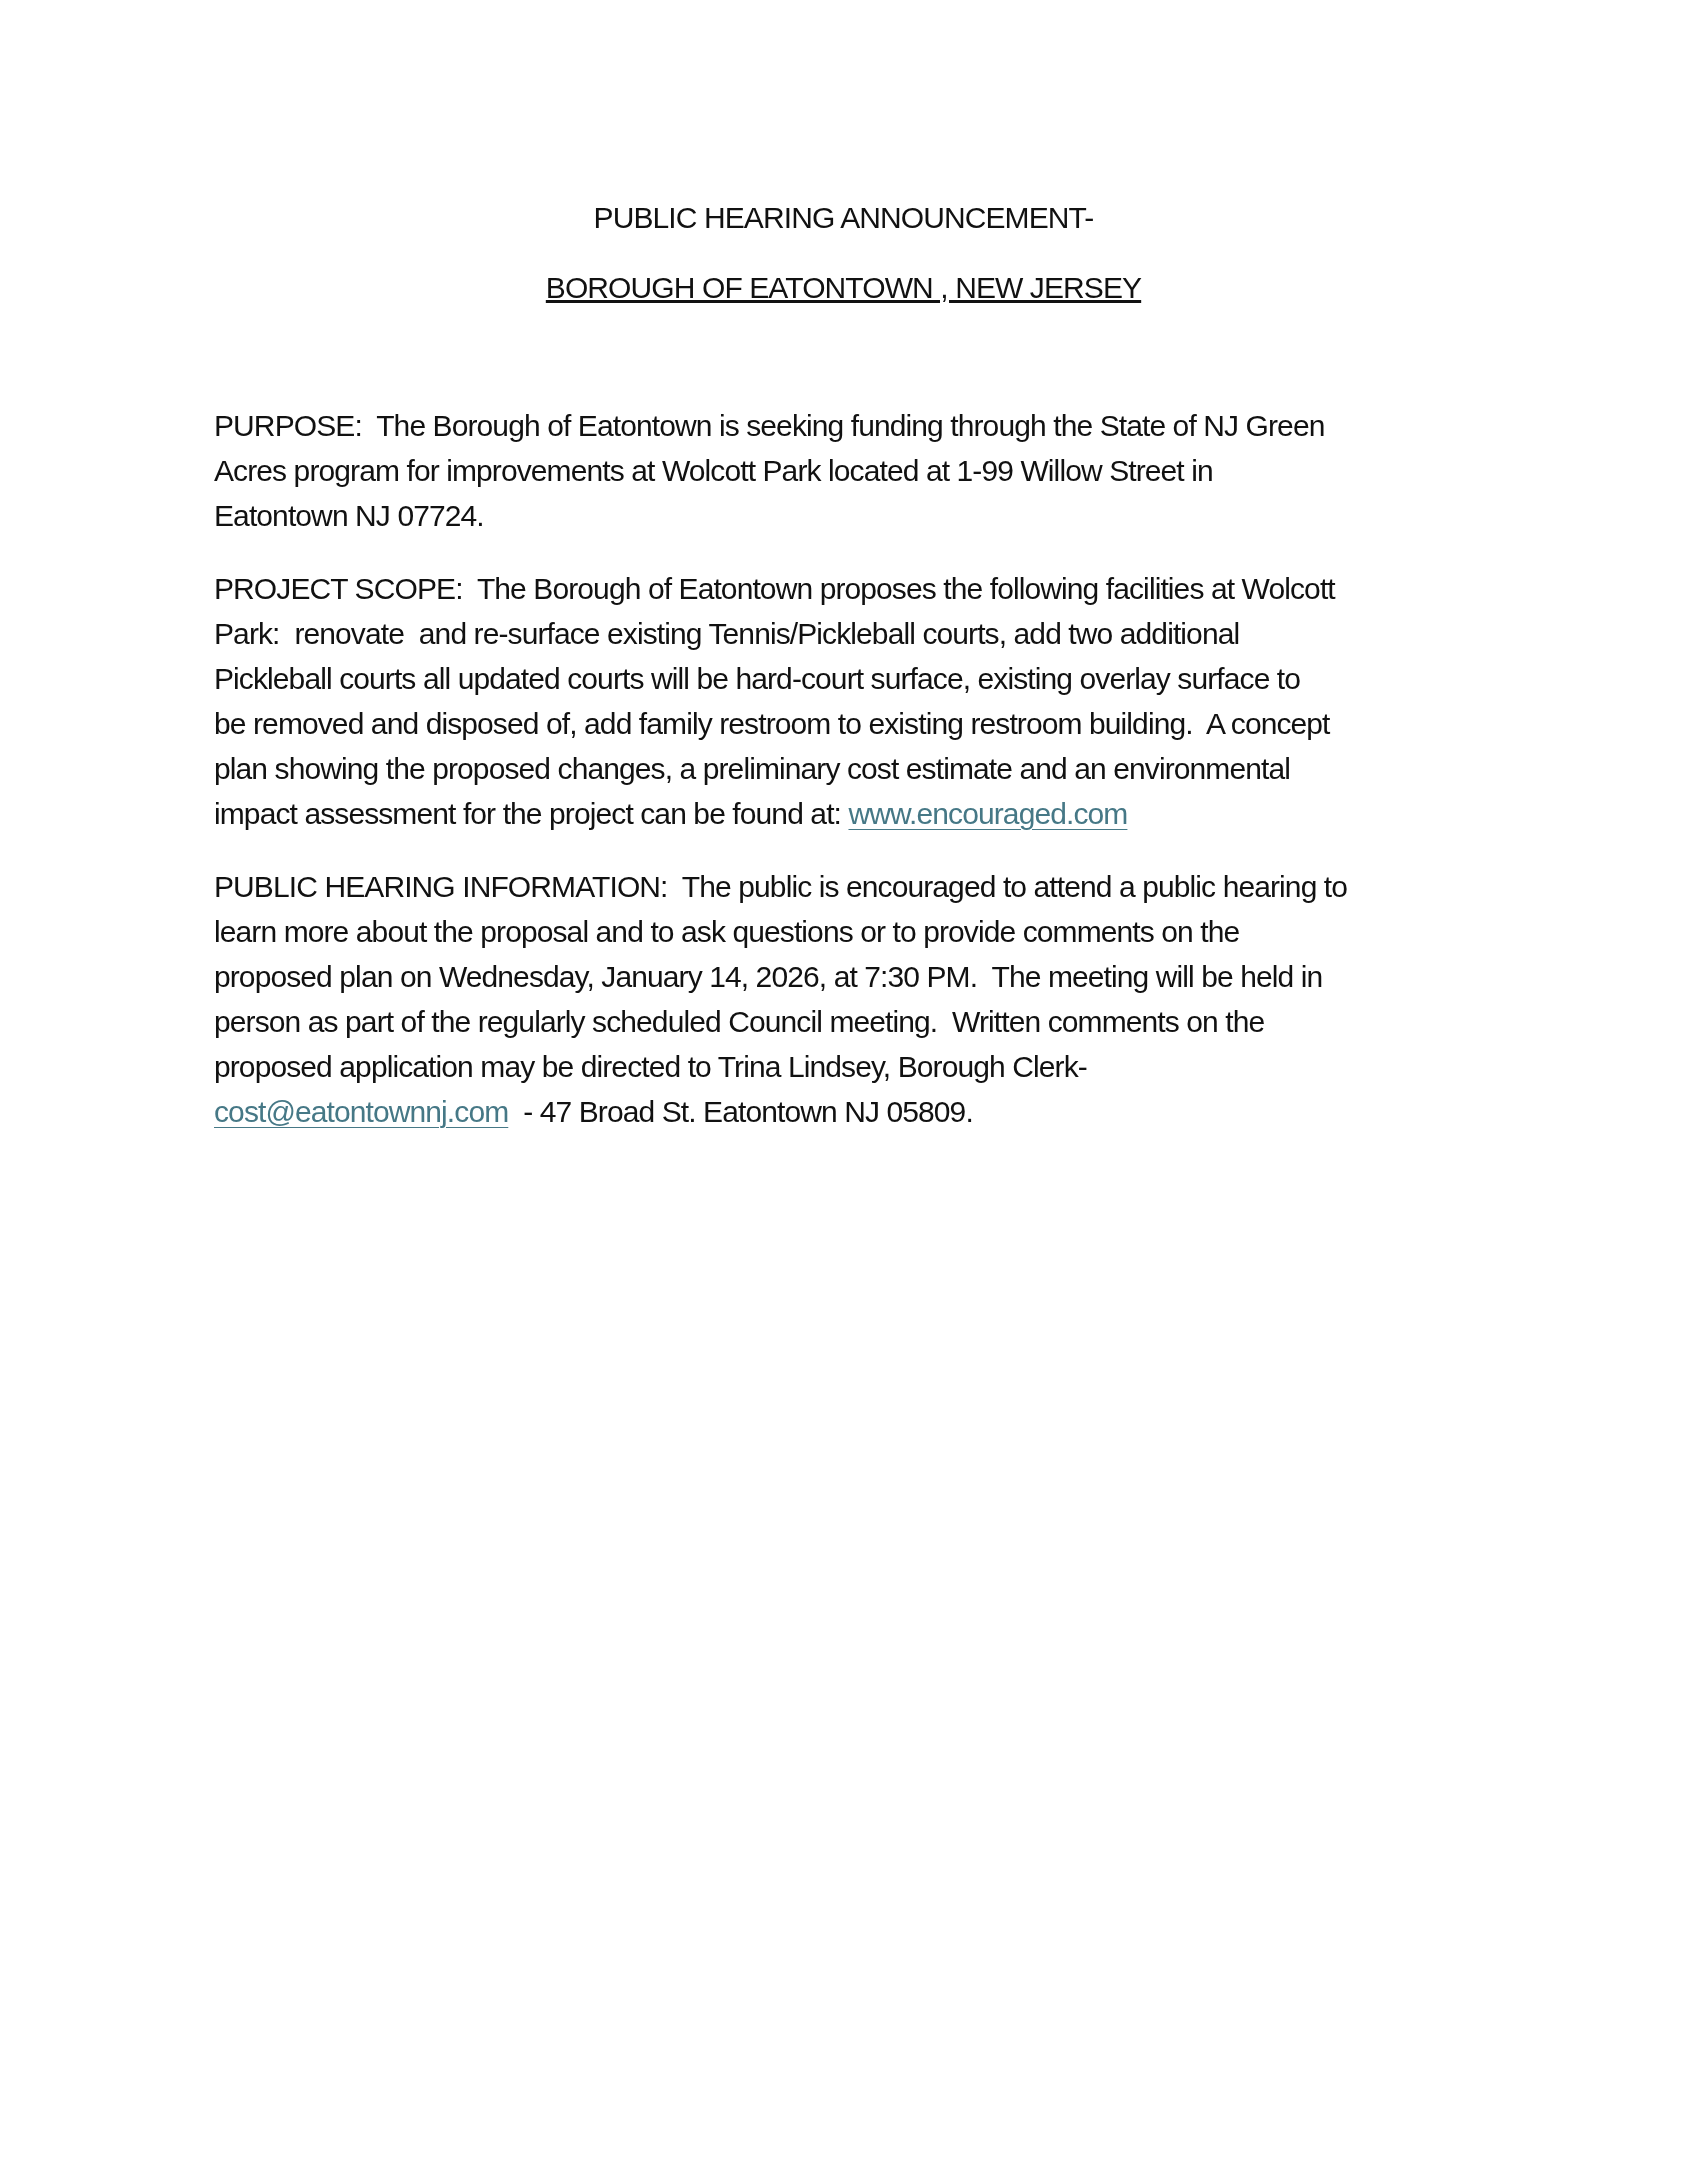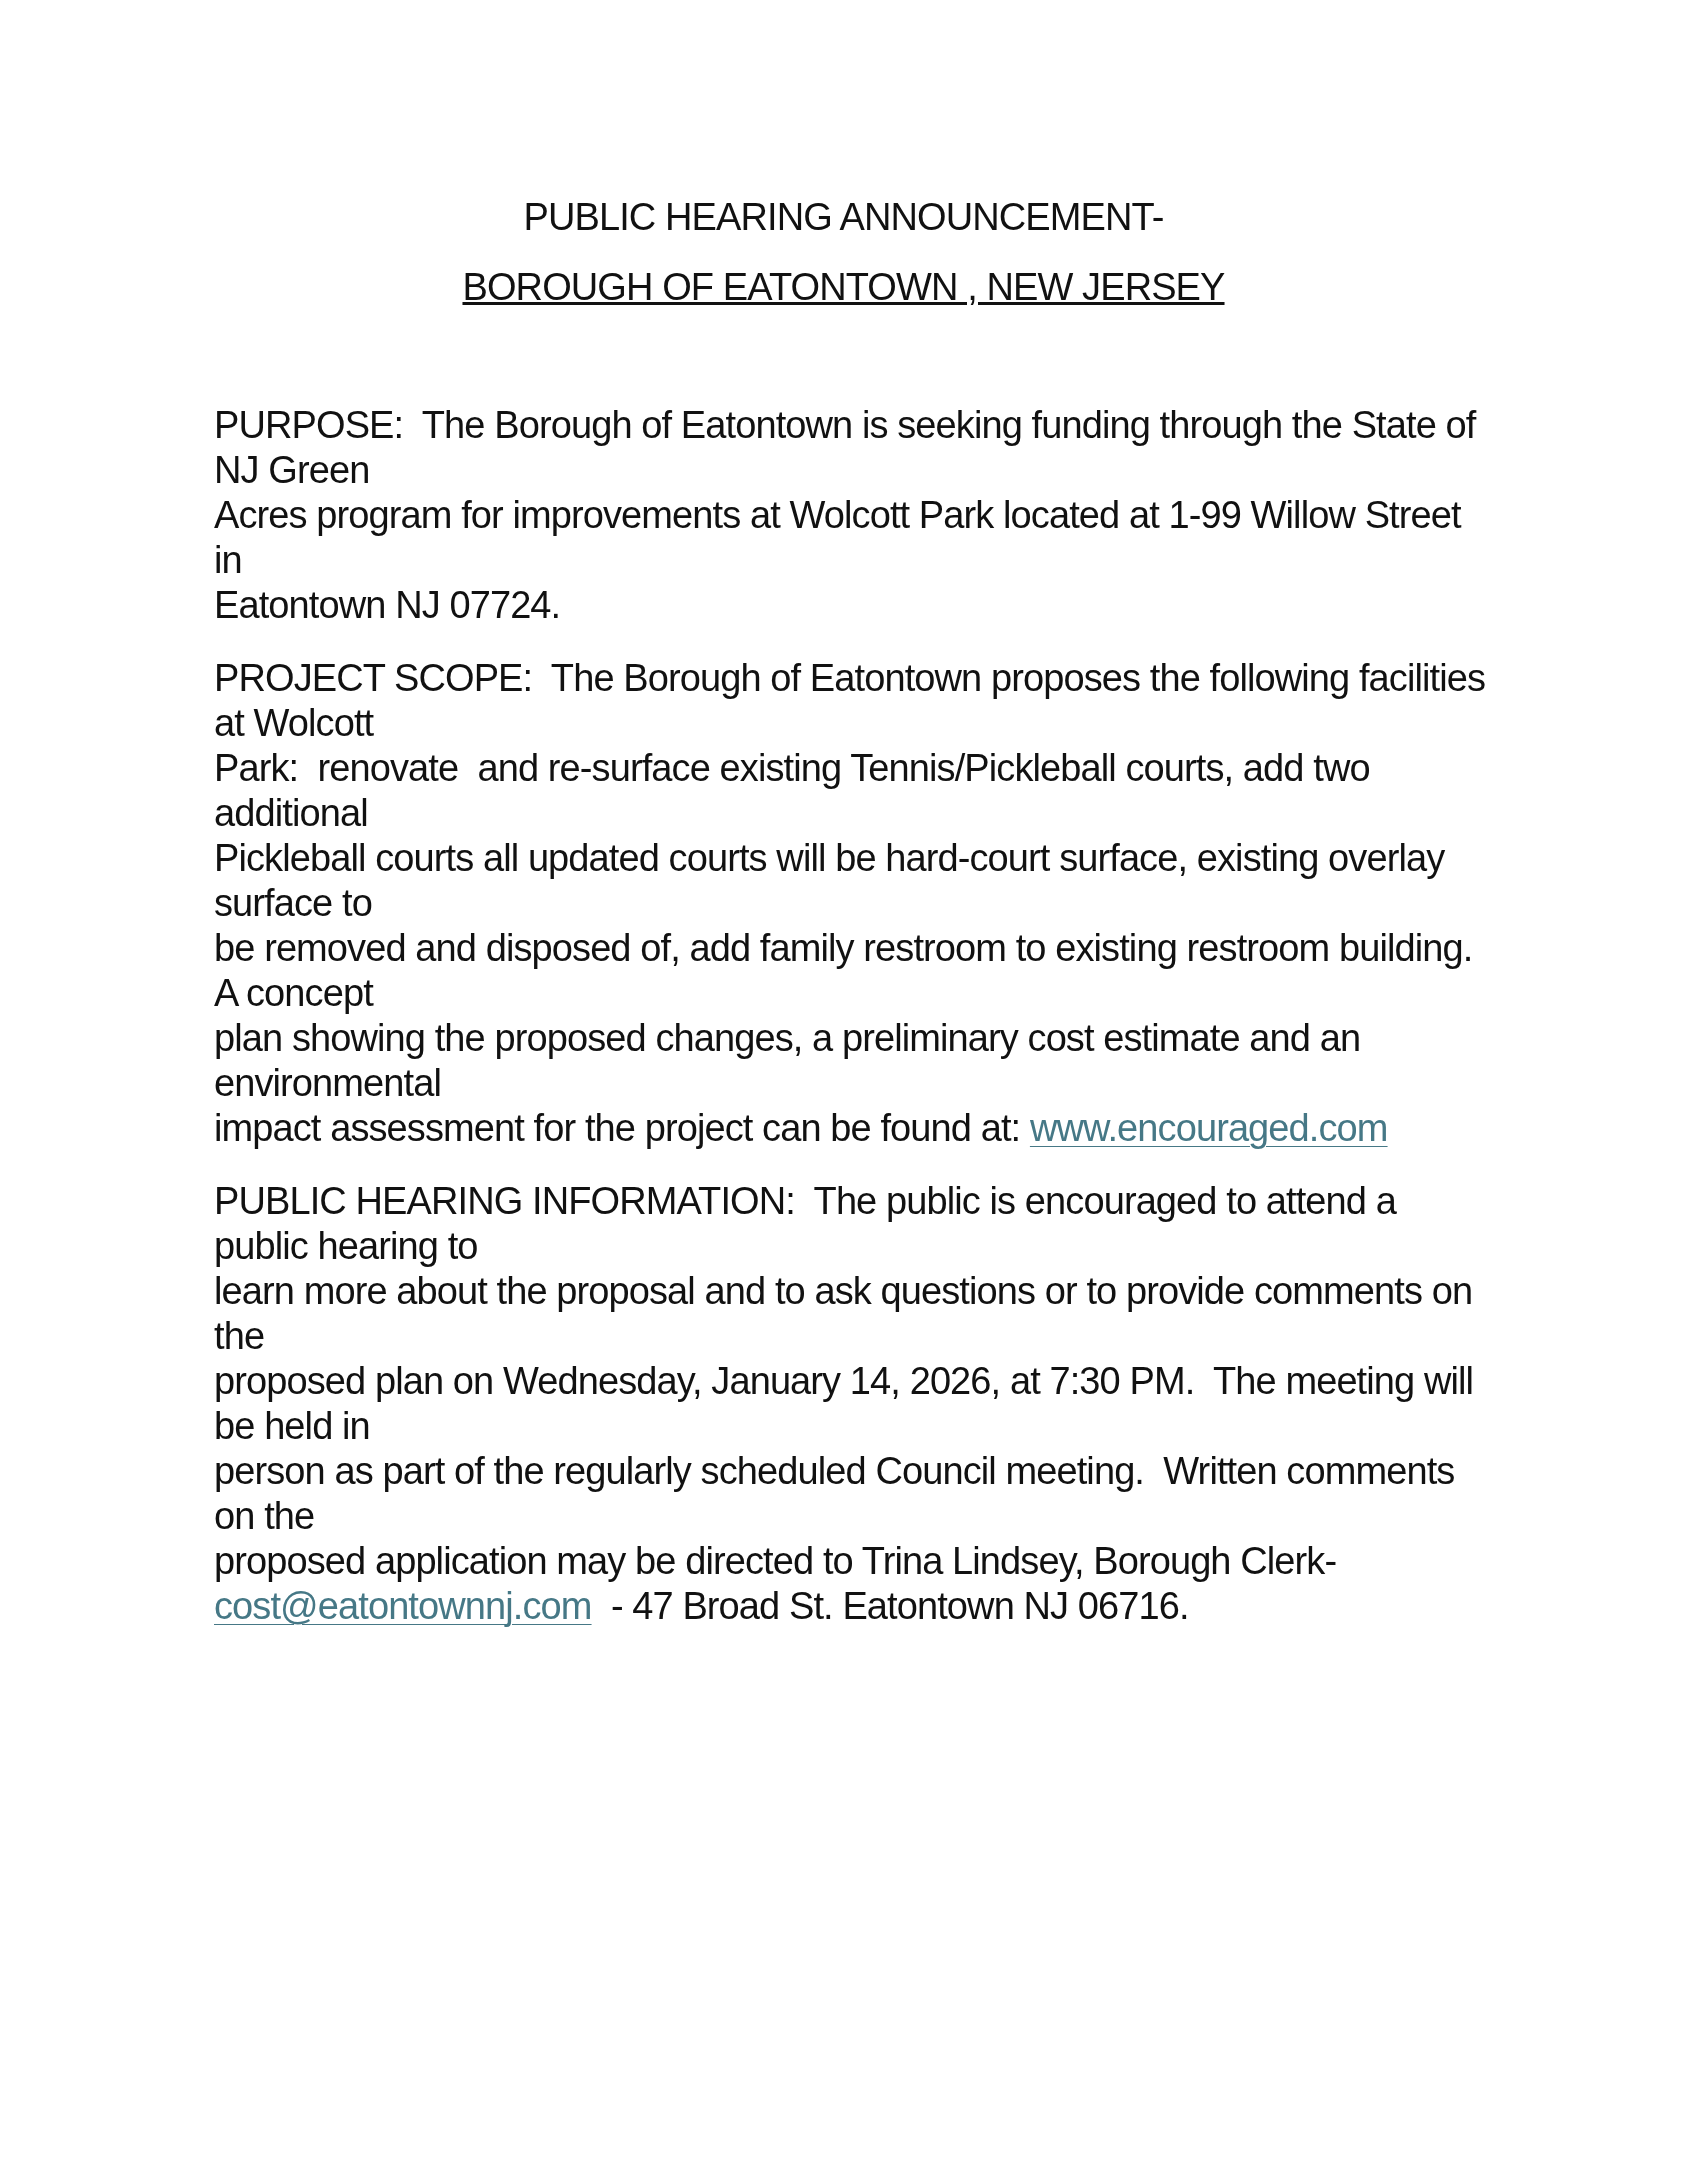--- a/index.html
+++ b/index.html
@@ -12,21 +12,21 @@
     height: 2183px;
     overflow: hidden;
   }
   .page {
     box-sizing: border-box;
     width: 1687px;
     height: 2183px;
     background: #ffffff;
     padding: 195px 198px 0 198px;
     font-family: "Liberation Sans", sans-serif;
-    font-size: 38px;
+    font-size: 30px;
     line-height: 45px;
     letter-spacing: -0.9px;
     color: var(--text-color, #111111);
   }
   .title-line {
     margin: 0 0 24.5px 0;
     text-align: center;
     white-space: pre-wrap;
   }
   .title-line.title-gap {
@@ -65,16 +65,16 @@
 Pickleball courts all updated courts will be hard-court surface, existing overlay surface to
 be removed and disposed of, add family restroom to existing restroom building.  A concept
 plan showing the proposed changes, a preliminary cost estimate and an environmental
 impact assessment for the project can be found at: </span><a class="doclink">www.encouraged.com</a></p>
 
   <p class="para"><span>PUBLIC HEARING INFORMATION:  The public is encouraged to attend a public hearing to
 learn more about the proposal and to ask questions or to provide comments on the
 proposed plan on Wednesday, January 14, 2026, at 7:30 PM.  The meeting will be held in
 person as part of the regularly scheduled Council meeting.  Written comments on the
 proposed application may be directed to Trina Lindsey, Borough Clerk-
-</span><a class="doclink">cost@eatontownnj.com</a><span>  - 47 Broad St. Eatontown NJ 06716.</span></p>
+</span><a class="doclink">cost@eatontownnj.com</a><span>  - 47 Broad St. Eatontown NJ 05809.</span></p>
 
 </div>
 
 
 </body></html>

